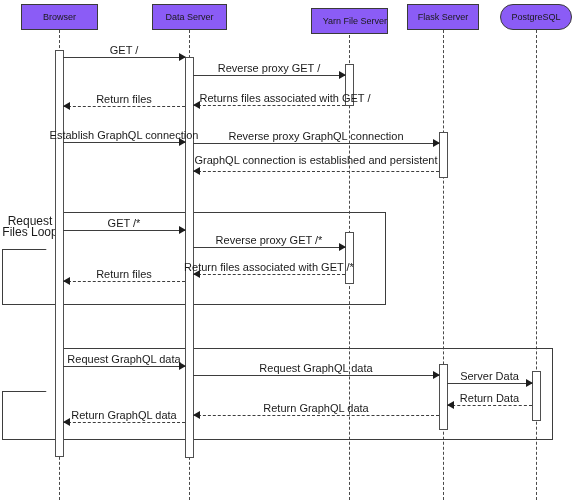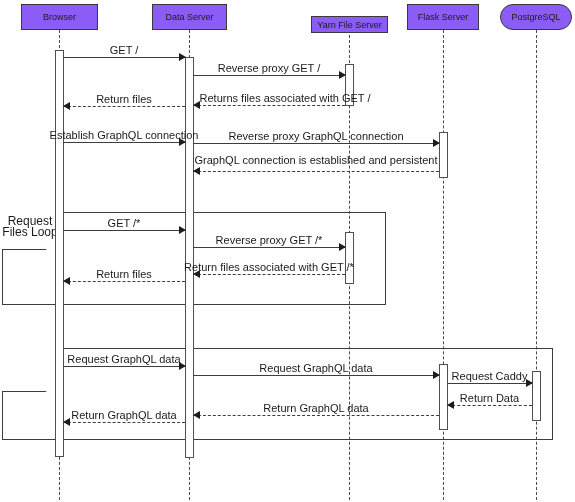--- a/index.html
+++ b/index.html
@@ -79,37 +79,37 @@
     <div class="arrowhead left" style="left: 63px; top: 277px;"></div>
     <div class="msg-label ctr" style="left: 124px; top: 268px;">Return files</div>
     <div class="msg-line" style="left: 63px; top: 366px; width: 122px;"></div>
     <div class="arrowhead right" style="left: 179px; top: 362px;"></div>
     <div class="msg-label ctr" style="left: 124px; top: 353px;">Request GraphQL data</div>
     <div class="msg-line" style="left: 193px; top: 375px; width: 246px;"></div>
     <div class="arrowhead right" style="left: 433px; top: 371px;"></div>
     <div class="msg-label ctr" style="left: 316px; top: 362px;">Request GraphQL data</div>
     <div class="msg-line" style="left: 447px; top: 383px; width: 85px;"></div>
     <div class="arrowhead right" style="left: 526px; top: 379px;"></div>
-    <div class="msg-label ctr" style="left: 489.5px; top: 370px;">Request Caddy</div>
+    <div class="msg-label ctr" style="left: 489.5px; top: 370px;">Server Data</div>
     <div class="msg-line dashed" style="left: 447px; top: 405px; width: 85px;"></div>
     <div class="arrowhead left" style="left: 447px; top: 401px;"></div>
     <div class="msg-label ctr" style="left: 489.5px; top: 392px;">Return Data</div>
     <div class="msg-line dashed" style="left: 193px; top: 415px; width: 246px;"></div>
     <div class="arrowhead left" style="left: 193px; top: 411px;"></div>
     <div class="msg-label ctr" style="left: 316px; top: 402px;">Return GraphQL data</div>
     <div class="msg-line dashed" style="left: 63px; top: 422px; width: 122px;"></div>
     <div class="arrowhead left" style="left: 63px; top: 418px;"></div>
     <div class="msg-label ctr" style="left: 124px; top: 409px;">Return GraphQL data</div>
     <div class="actor-box" style="left: 21px; top: 4px; width: 77px; height: 26px;">
       <span>Browser</span>
     </div>
     <div class="actor-box" style="left: 152px; top: 4px; width: 75px; height: 26px;">
       <span>Data Server</span>
     </div>
-    <div class="actor-box" style="left: 311px; top: 16px; width: 77px; height: 17px;">
+    <div class="actor-box" style="left: 311px; top: 8px; width: 77px; height: 26px; justify-content: flex-end;">
       <span>Yarn File Server</span>
     </div>
     <div class="actor-box" style="left: 407px; top: 4px; width: 72px; height: 26px;">
       <span>Flask Server</span>
     </div>
     <div class="actor-box" style="left: 500px; top: 4px; width: 72px; height: 26px; border-radius: 13px;">
       <span>PostgreSQL</span>
     </div>
   </div>
 

